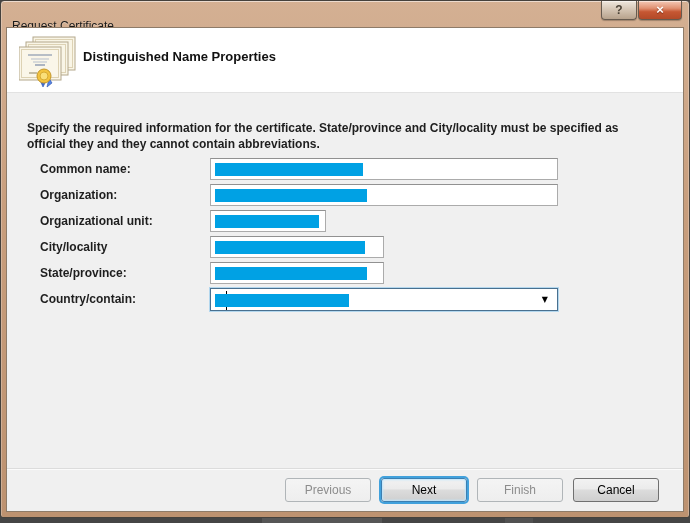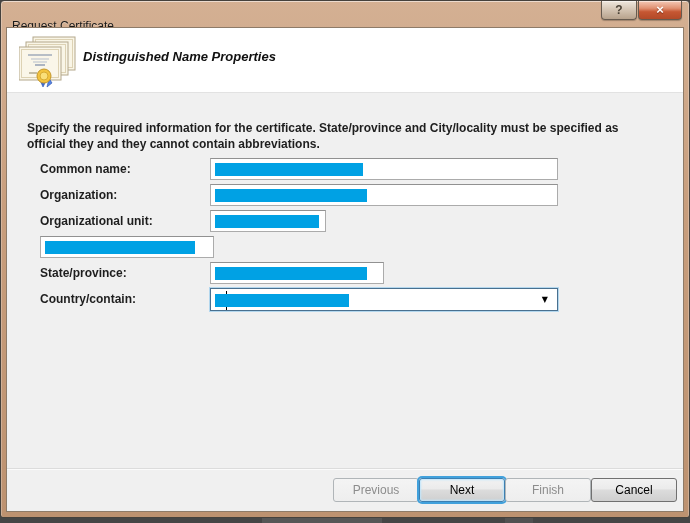--- a/index.html
+++ b/index.html
@@ -41,21 +41,21 @@
   
   .client {
     position:absolute; top:26px; left:5px; right:5px; bottom:5px;
     background:#f0f0f0; border:1px solid #8e7b68; overflow:hidden;
   }
   .header-band {
     height:65px; background:#ffffff; border-bottom:1px solid #e2e2e2;
     position:relative;
   }
   .cert-icon { position:absolute; left:12px; top:8px; }
-  .page-title { position:absolute; left:76px; top:21px; font-size:13px; font-weight:bold; color:#111;font-style:italic; }
+  .page-title { position:absolute; left:76px; top:21px; font-size:13px; font-weight:bold; color:#111; }
 
   .content { position:relative; height:379px;font-weight:bold; }
   .description { margin:27px 20px 0 20px; font-size:12px; line-height:16px; color:#1e1e1e; }
   .description span { display:block; }
 
   .form { margin:4px 0 0 33px; }
   .row { display:flex; align-items:center; height:26px; }
   .row .flabel { width:170px; font-size:12px; color:#1e1e1e; }
   .tbox {
     position:relative; height:22px; background:#fff;
@@ -76,21 +76,21 @@
     font-family:"DejaVu Sans",sans-serif; line-height:8px;
   }
   .text-caret { position:absolute; left:15px; top:2px; width:1px; height:19px; background:#000; }
 
   
   .footer {
     position:absolute; left:0; right:0; bottom:0; height:43px;
     background:#f0f0f0; border-top:1px solid #dcdcdc;
     box-shadow: inset 0 1px 0 #fbfbfb;
     display:flex; justify-content:flex-end; align-items:center;
-    padding-right:6px;
+    gap:10px; padding-right:24px;
   }
   .btn {
     width:86px; height:24px; font-size:12px; color:#000;
     border:1px solid #707070; border-radius:3px;
     background:linear-gradient(#f2f2f2 0%, #ebebeb 45%, #dcdcdc 50%, #cfcfcf 100%);
     text-align:center; line-height:22px; cursor:default;
   }
   .btn.disabled {
     border-color:#b0b5b8; color:#8d8d8d;
     background:linear-gradient(#f4f4f4, #eeeeee);
@@ -180,20 +180,21 @@
           </div>
 
           <div class="row">
             <div class="flabel">Organizational unit:</div>
             <div class="tbox w-short">
               <div class="bar" style="width: 104px;"></div>
             </div>
           </div>
 
           <div class="row">
+            <div class="flabel">City/locality</div>
             <div class="tbox w-med">
               <div class="bar" style="width: 150px;"></div>
             </div>
           </div>
 
           <div class="row">
             <div class="flabel">State/province:</div>
             <div class="tbox w-med">
               <div class="bar" style="width: 152px;"></div>
             </div>

